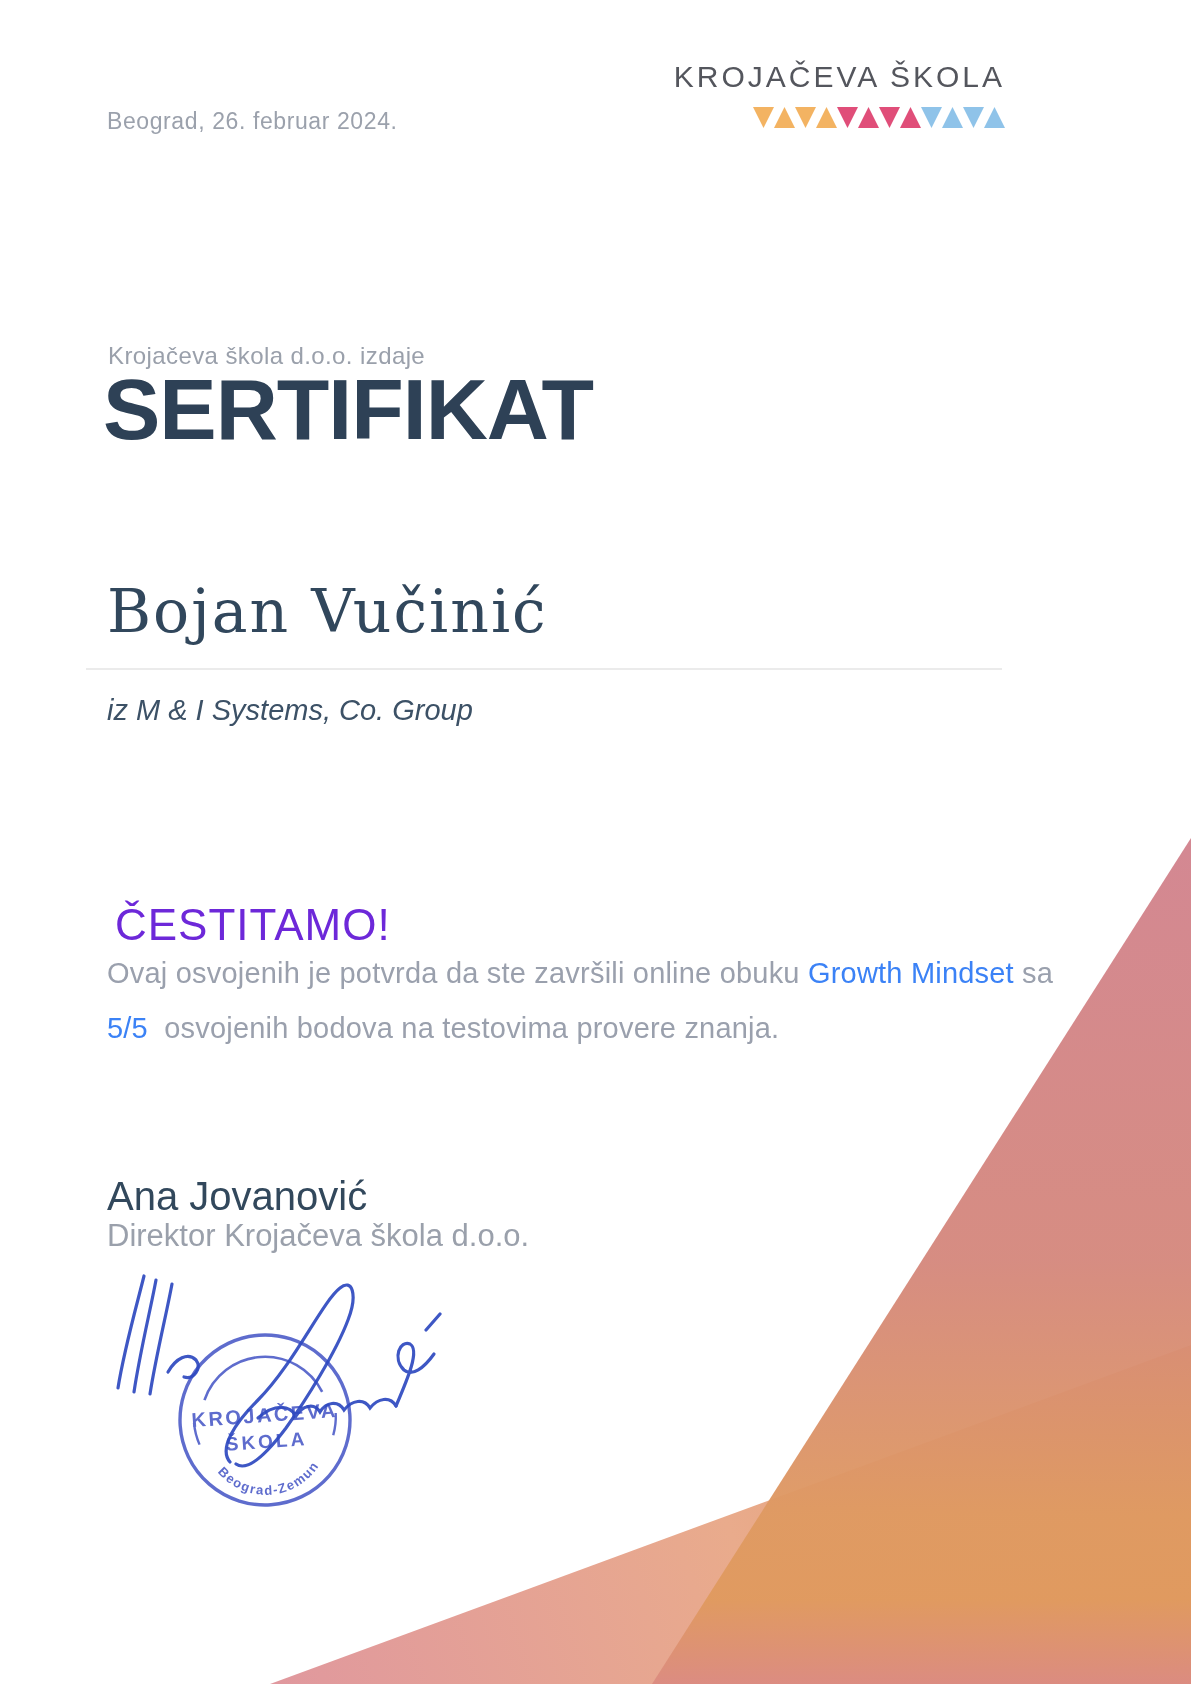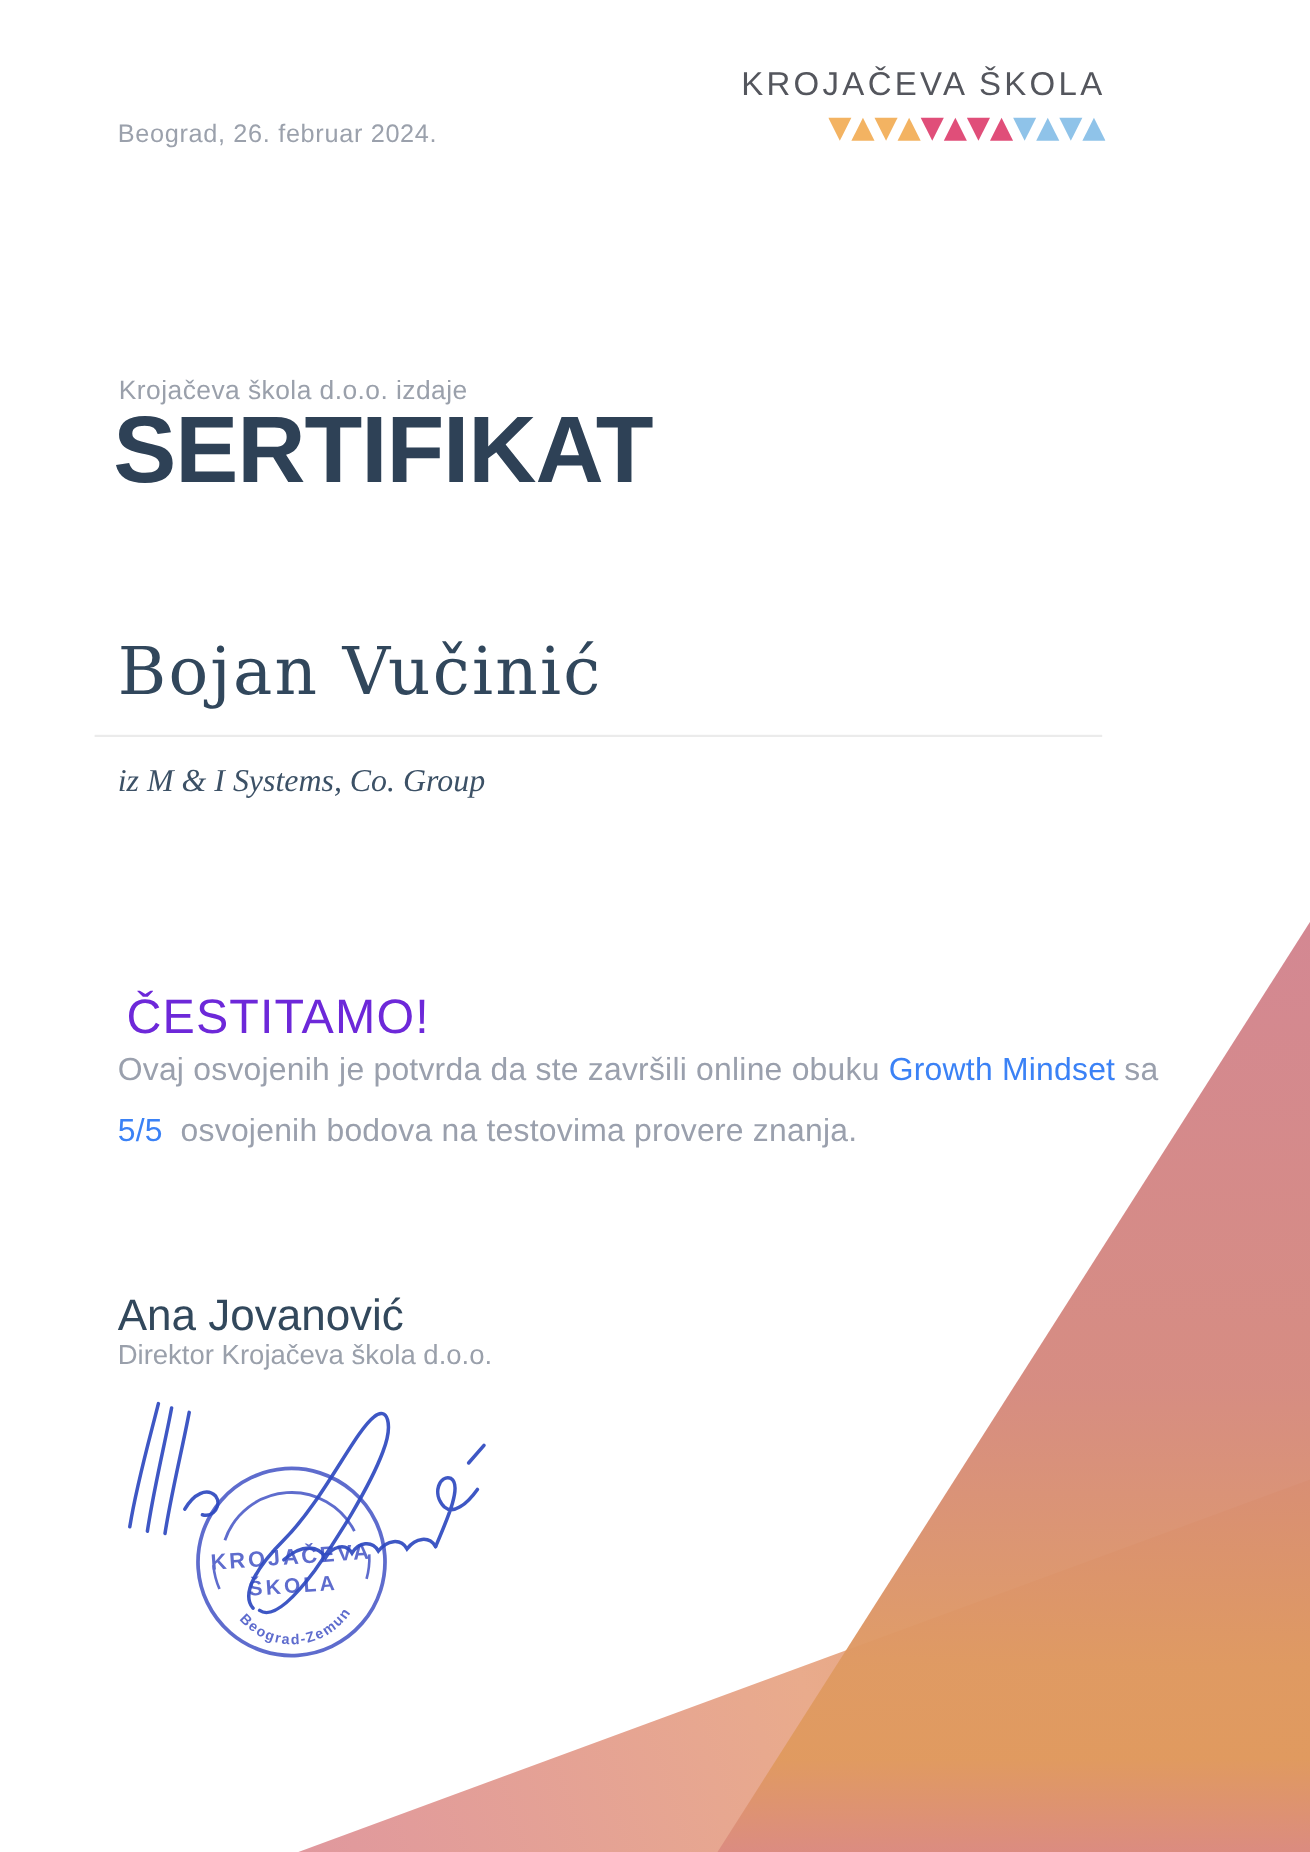--- a/index.html
+++ b/index.html
@@ -17,31 +17,31 @@
   .logo-tris{margin-top:12px;display:block;margin-left:auto;}
 
   .issuer{position:absolute;left:108px;top:342px;font-size:24px;color:#9aa0ab;letter-spacing:.4px;}
   .title{position:absolute;left:103px;top:360px;margin:0;font-size:86px;font-weight:800;
          color:#2e4156;letter-spacing:-1px;font-family:"Liberation Sans",sans-serif;}
 
   .name{position:absolute;left:107px;top:576px;font-size:60px;color:#31475c;
         font-family:"DejaVu Serif",serif;letter-spacing:2px;}
   .name-underline{position:absolute;left:86px;top:668px;width:916px;height:2px;background:#ebebeb;}
   .company{position:absolute;left:107px;top:694px;font-size:29px;font-style:italic;
-           font-weight:500;color:#3c5166;font-family:Liberation Serif, serif;}
+           font-weight:500;color:#3c5166;}
 
   .congrats-h{position:absolute;left:107px;top:892px;margin:8px;font-size:44px;font-weight:500;
               color:#6d28d9;letter-spacing:1px;}
   .congrats-p{position:absolute;left:107px;top:946px;margin:0;font-size:29px;color:#9aa0ad;
               line-height:55px;width:960px;letter-spacing:.2px;}
   .congrats-p strong{color:#3b82f6;font-weight:400;}
   .score{margin-right:8px;}
 
   .sig-name{position:absolute;left:107px;top:1174px;font-size:40px;font-weight:500;color:#32485c;}
-  .sig-role{position:absolute;left:107px;top:1218px;font-size:25px;color:#9aa0ab;}
+  .sig-role{position:absolute;left:107px;top:1218px;font-size:31px;color:#9aa0ab;}
 
   .sig-svg{position:absolute;left:90px;top:1250px;width:370px;height:270px;}
   .stamp-text{font-family:"Liberation Sans",sans-serif;font-weight:700;fill:#4353c5;}
 </style>
 </head>
 <body>
 
 <div class="page">
 
   <svg class="bg-svg" viewBox="0 0 1191 1684" preserveAspectRatio="none" aria-hidden="true">

